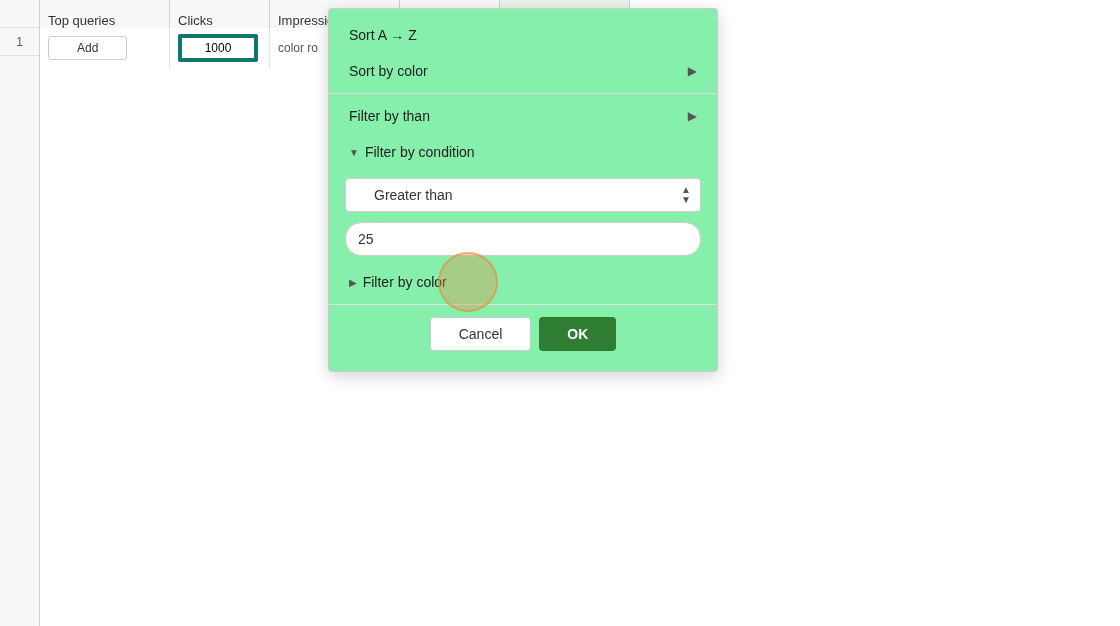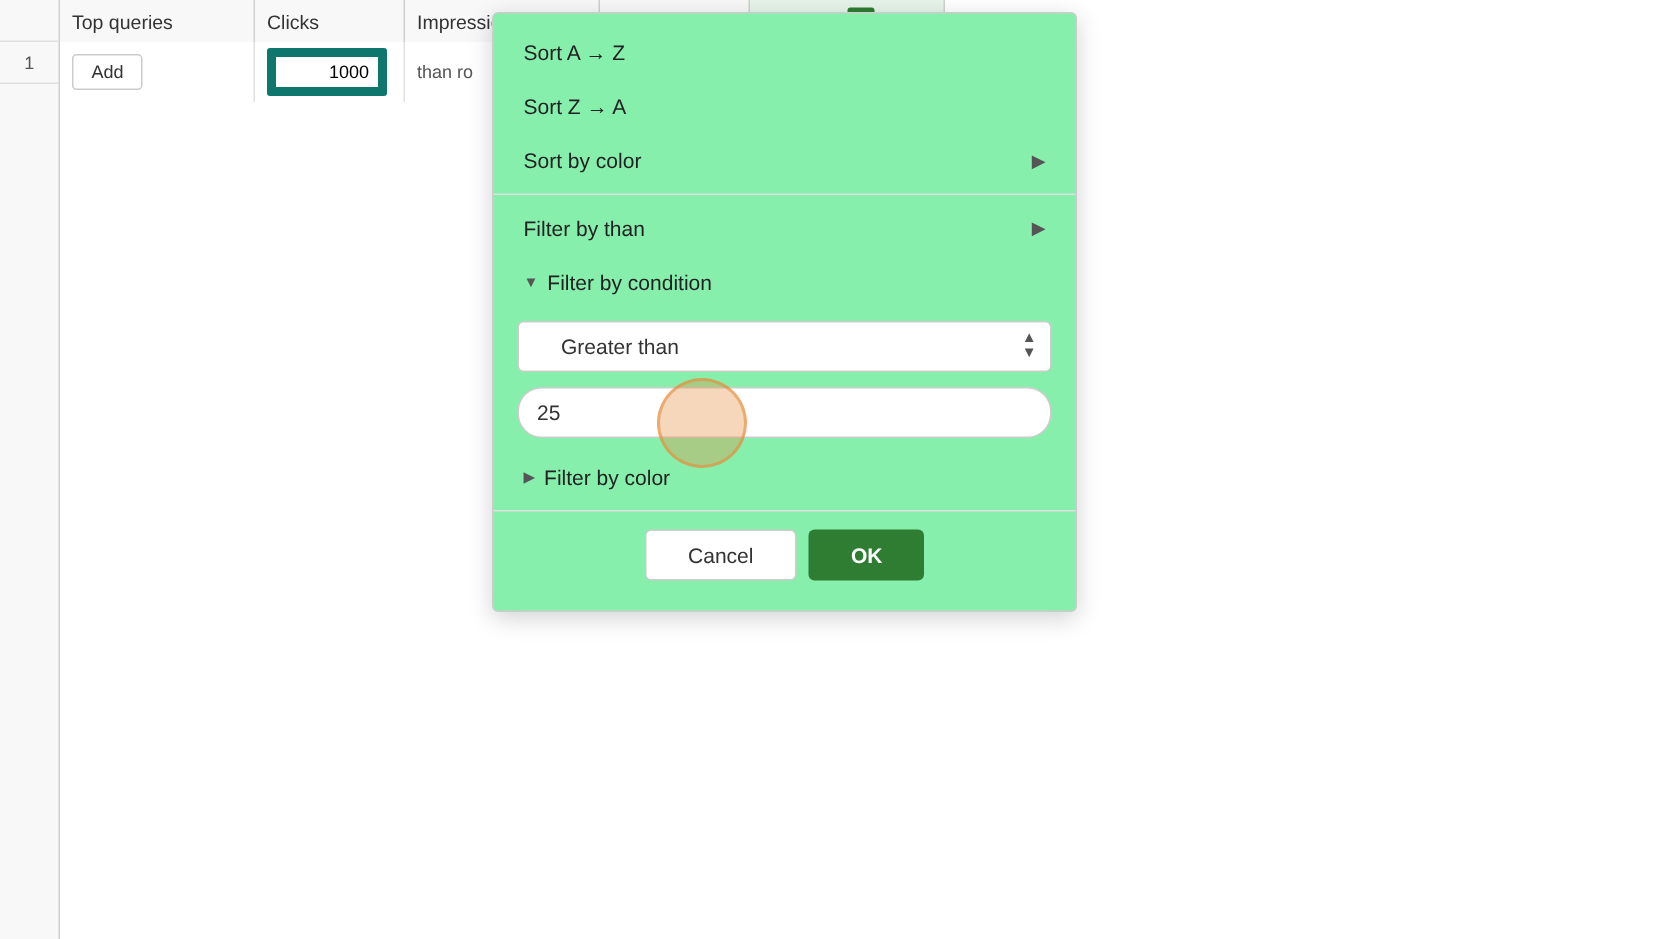--- a/index.html
+++ b/index.html
@@ -47,21 +47,21 @@
       top: 0; left: 40px;
       height: 28px;
       display: flex;
       border-bottom: 1px solid #d0d0d0;
     }
 
     .header-cell {
       height: 28px;
       border-right: 1px solid #d0d0d0;
       display: flex;
-      align-items: center;
+      align-items: flex-end;
       padding: 0 8px;
       font-size: 13px;
       color: #333;
       background: #f8f8f8;
       white-space: nowrap;
     }
 
     .header-cell.active {
       background: #e6f4ea;
       color: #1a6b1a;
@@ -99,33 +99,33 @@
       padding: 0 8px;
       font-size: 13px;
       color: #333;
       background: #fff;
     }
 
     .add-btn {
       background: #fff;
       border: 1px solid #ccc;
       border-radius: 3px;
-      padding: 4px 12px;
+      padding: 4px 28px;
       font-size: 12px;
       cursor: pointer;
       color: #333;
     }
 
     .input-field {
-      border: 6px solid #0f766e;
+      border: 4px solid #0f766e;
       border-radius: 2px;
       padding: 3px 6px;
       font-size: 12px;
       width: 80px;
-      text-align: right;
+      text-align: center;
     }
 
     .more-text {
       font-size: 12px;
       color: #555;
     }
 
     
     .dropdown-menu {
       position: absolute;
@@ -313,35 +313,32 @@
   </div>
 
   <div class="data-row">
     <div class="data-cell" style="width:130px;">
       <button class="add-btn">Add</button>
     </div>
     <div class="data-cell" style="width:100px;">
       <input class="input-field" value="1000" style="">
     </div>
     <div class="data-cell" style="width:130px;">
-      <span class="more-text">than ro</span>
+      <span class="more-text">color ro</span>
     </div>
   </div>
 
 </div>
 
 <div class="dropdown-menu">
 
   <div class="menu-item">
     <span>Sort A → Z</span>
   </div>
 
-  <div class="menu-item">
-    <span>Sort Z → A</span>
-  </div>
 
   <div class="menu-item">
     <span>Sort by color</span>
     <span class="menu-arrow">▶</span>
   </div>
 
   <hr class="menu-divider">
 
   <div class="menu-item">
     <span>Filter by than</span>

